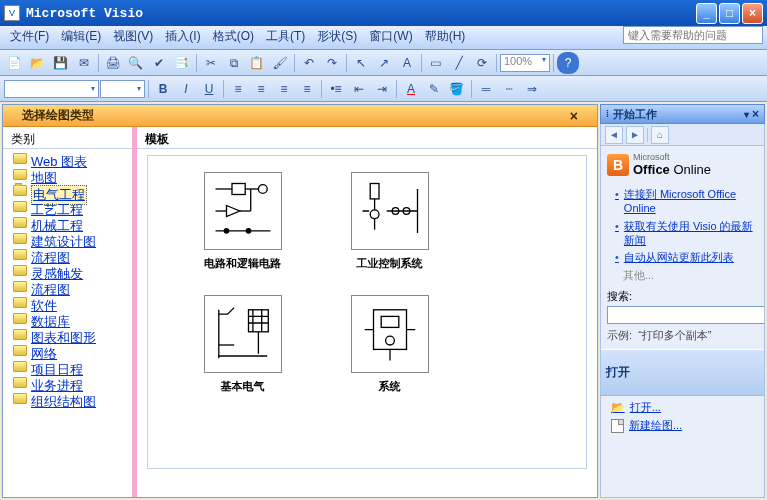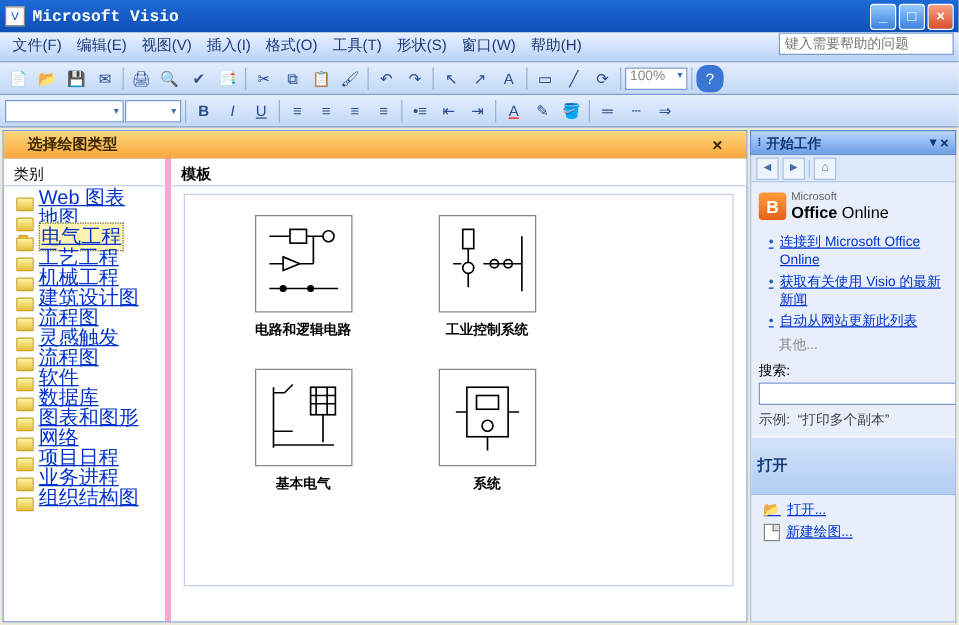--- a/index.html
+++ b/index.html
@@ -31,21 +31,21 @@
 .doc-area { flex: 1; display: flex; flex-direction: column; border: 1px solid #7a9ccf; margin: 2px; background: #fff; }
 .doc-header { height: 22px; background: linear-gradient(#ffd77a,#f9a83d); border-bottom: 1px solid #d58b1f; display: flex; align-items: center; padding: 0 19px; font-size: 12px; font-weight: bold; color: #3c2a00; }
 .doc-close { margin-left: auto; font-size: 14px; font-weight: bold; cursor: pointer; }
 
 .doc-body { flex: 1; display: flex; }
 .cat-panel { width: 134px; border-right: 5px solid #f9a8d4; display: flex; flex-direction: column; }
 .tpl-panel { flex: 1; display: flex; flex-direction: column; background: #fff; font-weight: bold; }
 .col-header { height: 22px; padding: 4px 8px; font-size: 12px; background: #fff; border-bottom: 1px solid #c2d0e8; }
 
 .cat-list { flex: 1; overflow: auto; padding: 4px 2px; }
-.cat-item { display: flex; align-items: flex-end; height: 16px; font-size: 16px; color: #0033cc; cursor: default; padding-left: 8px; }
+.cat-item { display: flex; align-items: flex-start; height: 16px; font-size: 13px; color: #0033cc; cursor: default; padding-left: 8px; }
 .cat-item.selected { color: #0033cc; }
 .cat-item.selected .cat-label { border: 1px dotted #666; background: #fef3b1; padding: 0 1px; }
 .folder-icon { width: 14px; height: 11px; background: linear-gradient(#fef49c,#e6c040); border: 1px solid #c9a227; border-radius: 1px; margin-right: 4px; flex-shrink: 0; position: relative; }
 .folder-icon.open::before { content: ""; position: absolute; top: -3px; left: 1px; width: 5px; height: 2px; background: #e6c040; border: 1px solid #c9a227; border-bottom: none; }
 .cat-label { text-decoration: underline; }
 
 .tpl-grid { flex: 1; padding: 16px 20px; border: 1px solid #c2d0e8; margin: 6px 10px 28px 10px; display: flex; flex-wrap: wrap; gap: 24px 30px; align-content: flex-start; overflow: auto; }
 .tpl-item { width: 85px; display: flex; flex-direction: column; align-items: center; margin-left: 32px; }
 .tpl-thumb { width: 78px; height: 78px; border: 1px solid #888; background: #fff; display: flex; align-items: center; justify-content: center; }
 .tpl-thumb svg { width: 66px; height: 66px; }

